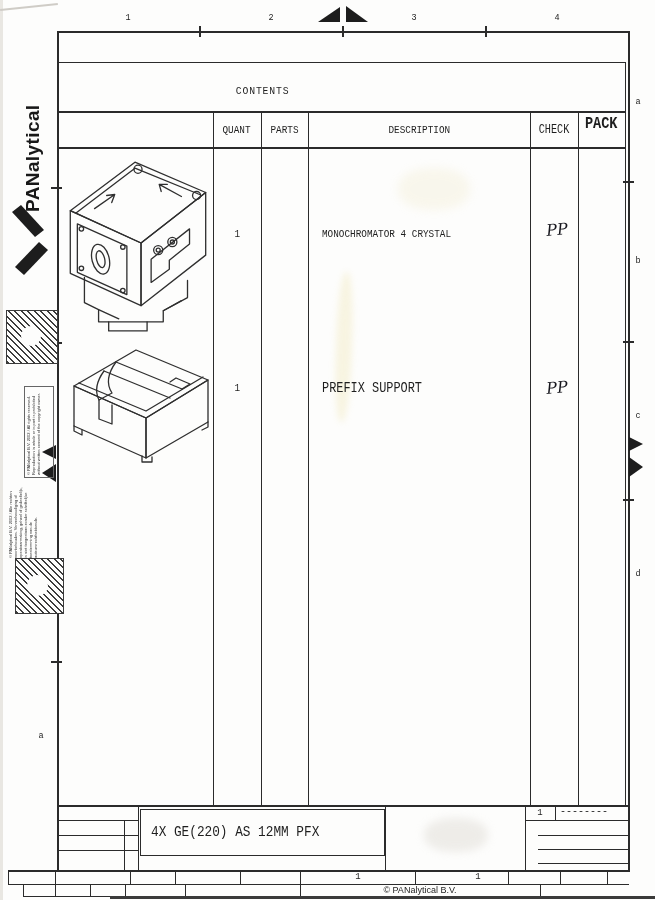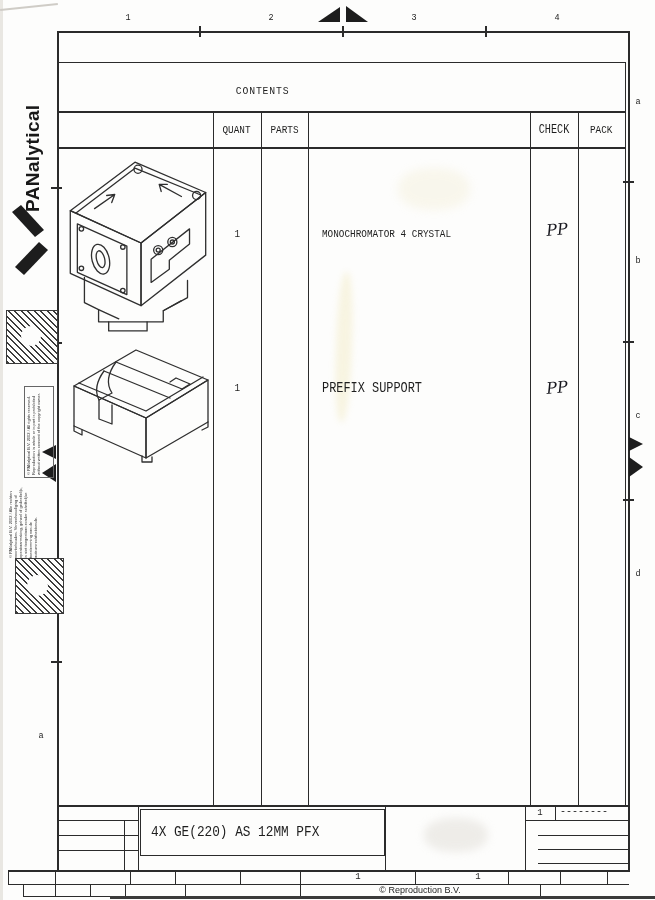--- a/index.html
+++ b/index.html
@@ -119,24 +119,27 @@
 
   <div class="cell" style="left:203px;top:83px;width:120px;height:14px;font-size:11.5px;">
     <span class="cxc" style="letter-spacing:1px;">CONTENTS</span>
     </div>
   <div class="cell" style="left:213px;top:122px;width:48px;height:16px;font-size:11px;">
     <span class="cxc">QUANT</span>
     </div>
   <div class="cell" style="left:261px;top:122px;width:47px;height:16px;font-size:11px;">
     <span class="cxc">PARTS</span>
     </div>
+  <div class="cell" style="left:308px;top:122px;width:222px;height:16px;font-size:11px;">
+    <span class="cxc">DESCRIPTION</span>
+    </div>
   <div class="cell" style="left:530px;top:122px;width:48px;height:16px;font-size:12px;">
     <span class="cxc">CHECK</span>
     </div>
-  <div class="cell" style="left:578px;top:122px;width:47px;height:16px;font-size:11px;">
+  <div class="cell" style="left:578px;top:116px;width:47px;height:16px;font-size:16px;font-weight:bold;">
     <span class="cxc">PACK</span>
     </div>
 
   <div>
     <svg style="left:60px;top:146px;" width="158" height="192" viewBox="0 0 156 190" stroke="#2f2f2f" fill="none" stroke-width="1.3" stroke-linejoin="round" stroke-linecap="round">
       <polygon points="10,64 74,16 144,46 80,96"></polygon>
       <polyline points="16,66 74,22 138,48"></polyline>
       <circle cx="77" cy="23" r="4"></circle>
         <circle cx="135" cy="49" r="4"></circle>
       <path d="M34,62 L54,48 M54,48 L46,49 M54,48 L51,56"></path>
@@ -224,15 +227,15 @@
 
   <div class="ln" style="left:23px;top:884px;width:1px;height:12px;"></div>
   <div class="ln" style="left:55px;top:884px;width:1px;height:12px;"></div>
   <div class="ln" style="left:90px;top:884px;width:1px;height:12px;"></div>
   <div class="ln" style="left:125px;top:884px;width:1px;height:12px;"></div>
   <div class="ln" style="left:185px;top:884px;width:1px;height:12px;"></div>
   <div class="ln" style="left:300px;top:884px;width:1px;height:12px;"></div>
   <div class="ln" style="left:540px;top:884px;width:1px;height:12px;"></div>
   <div class="ln" style="left:23px;top:896px;width:92px;height:1px;"></div>
   <div class="ln" style="left:110px;top:896px;width:545px;height:2.5px;background:#3a3a3a;"></div>
-  <div class="cell sans" style="left:300px;top:884px;width:240px;height:12px;font-size:9px;">© Reproduction B.V.</div>
+  <div class="cell sans" style="left:300px;top:884px;width:240px;height:12px;font-size:9px;">© PANalytical B.V.</div>
 
 </div>
 
 </body></html>

